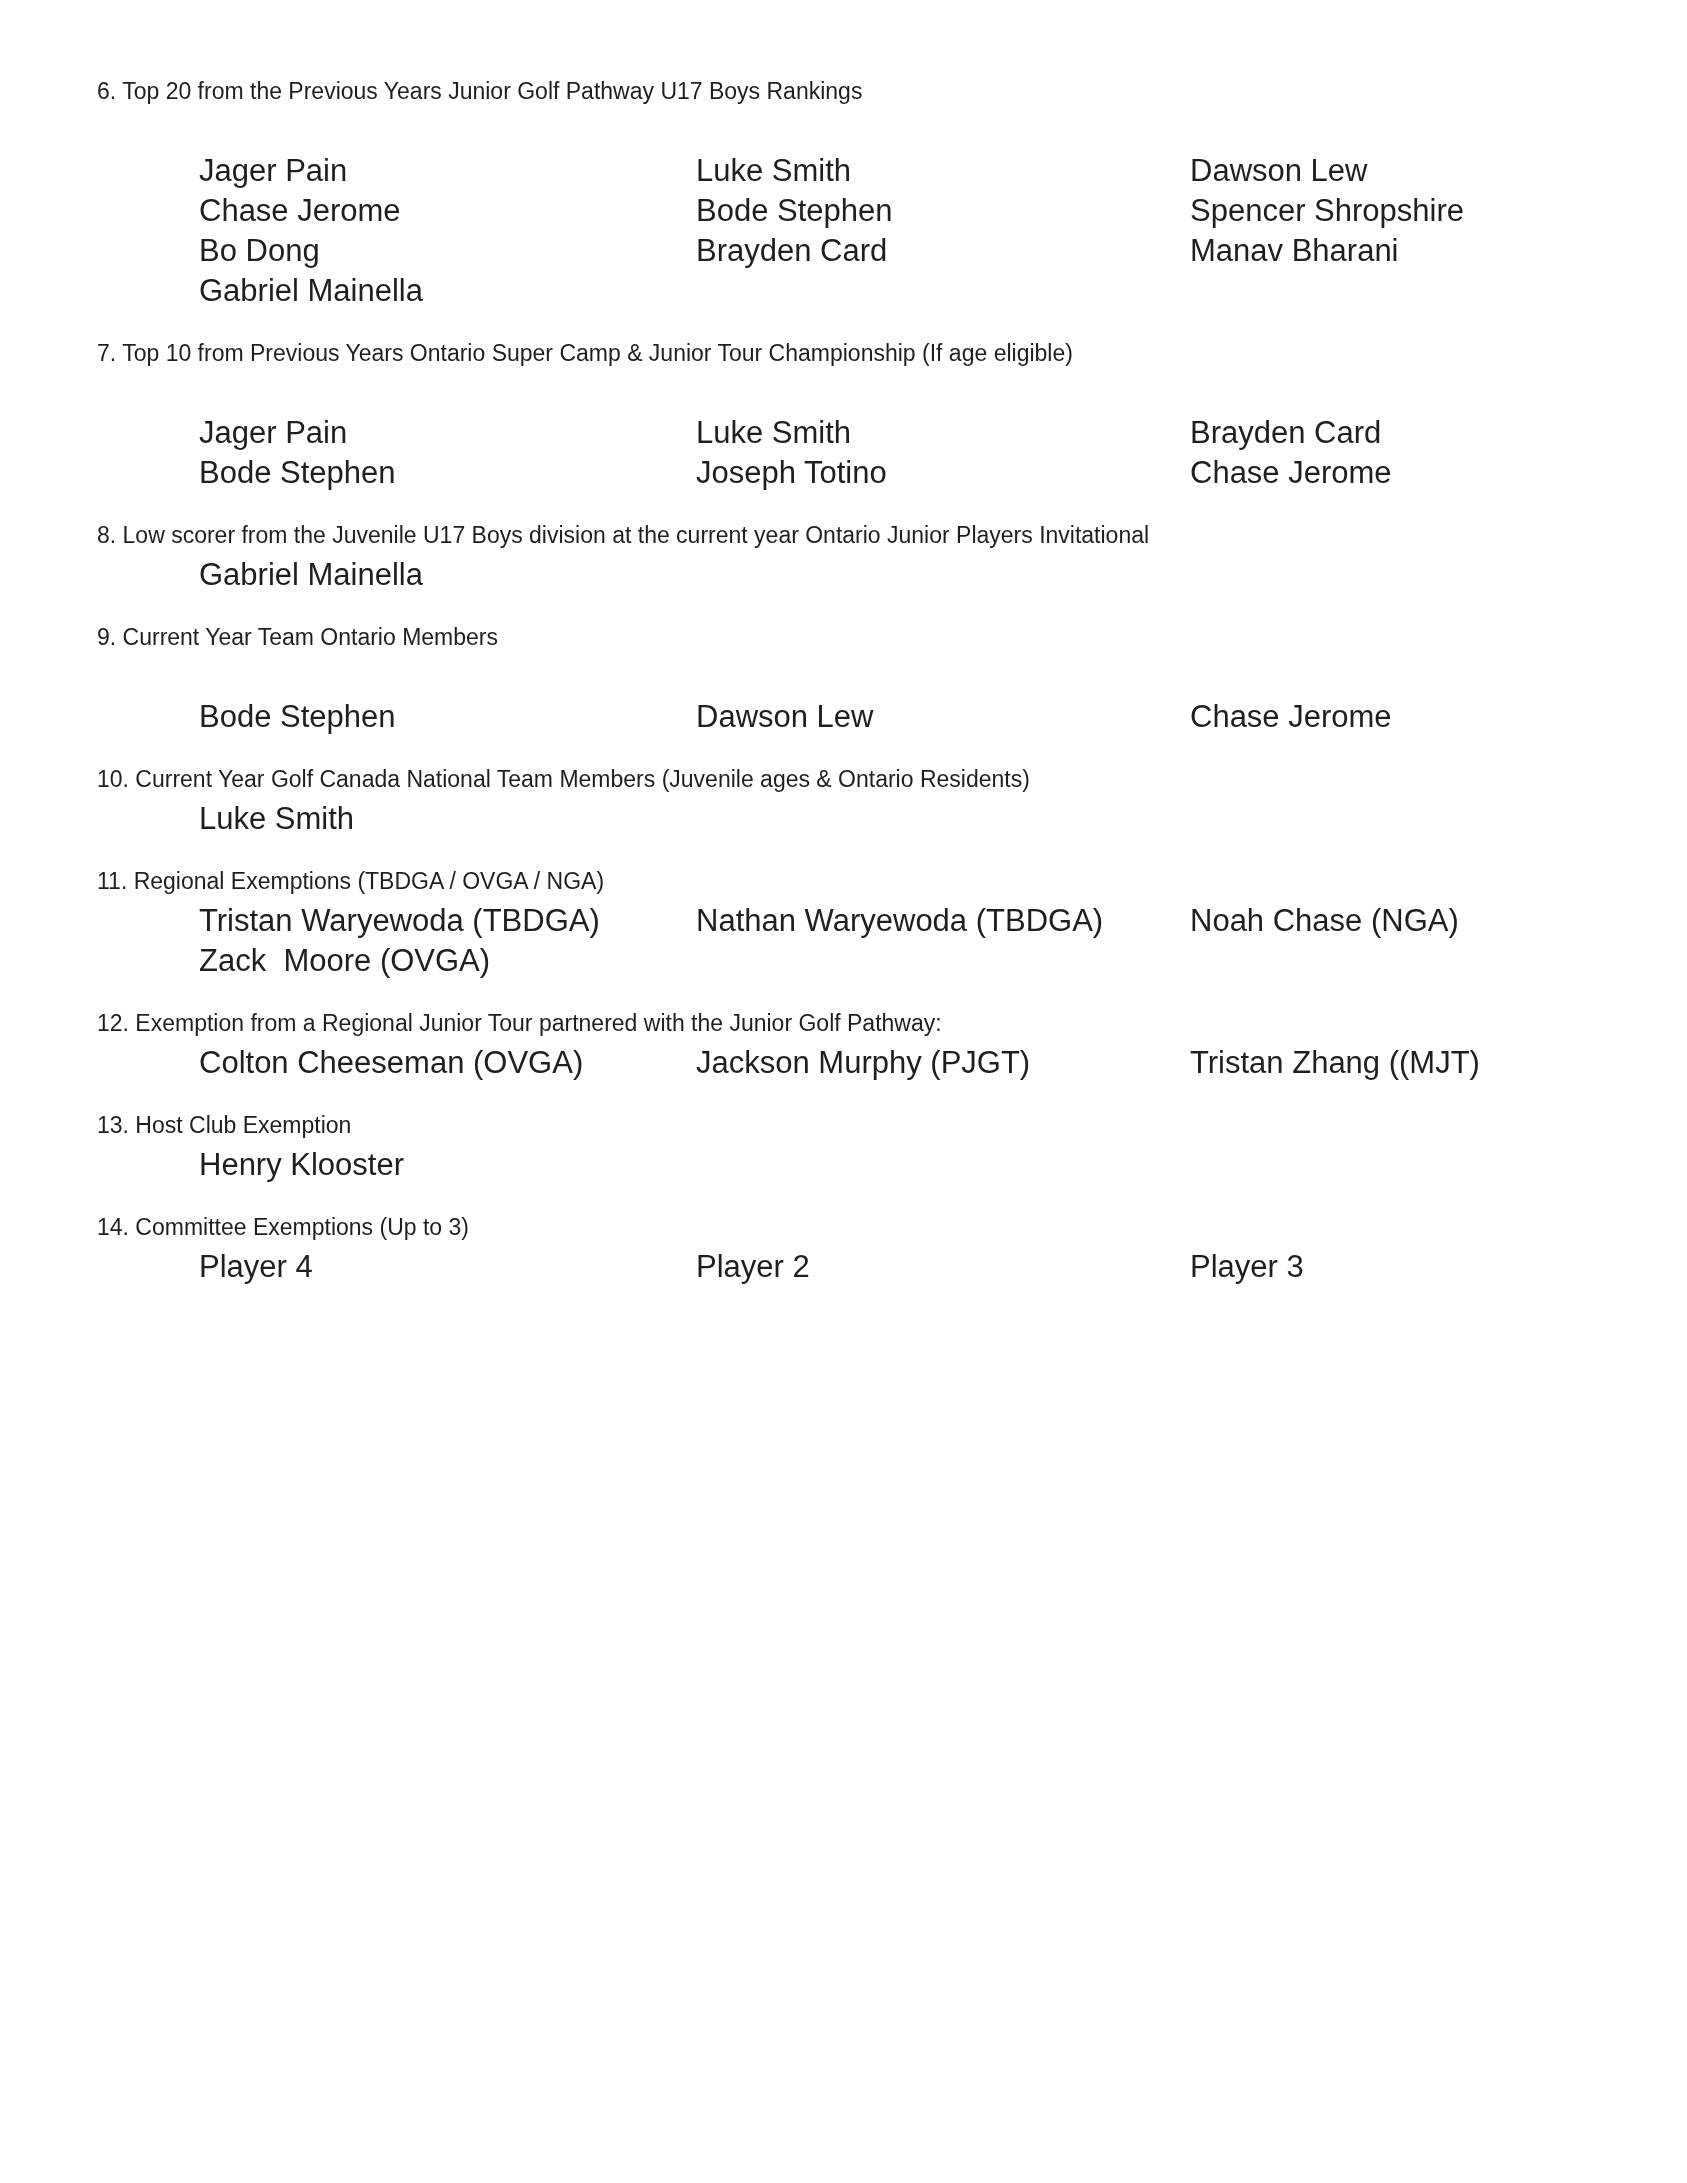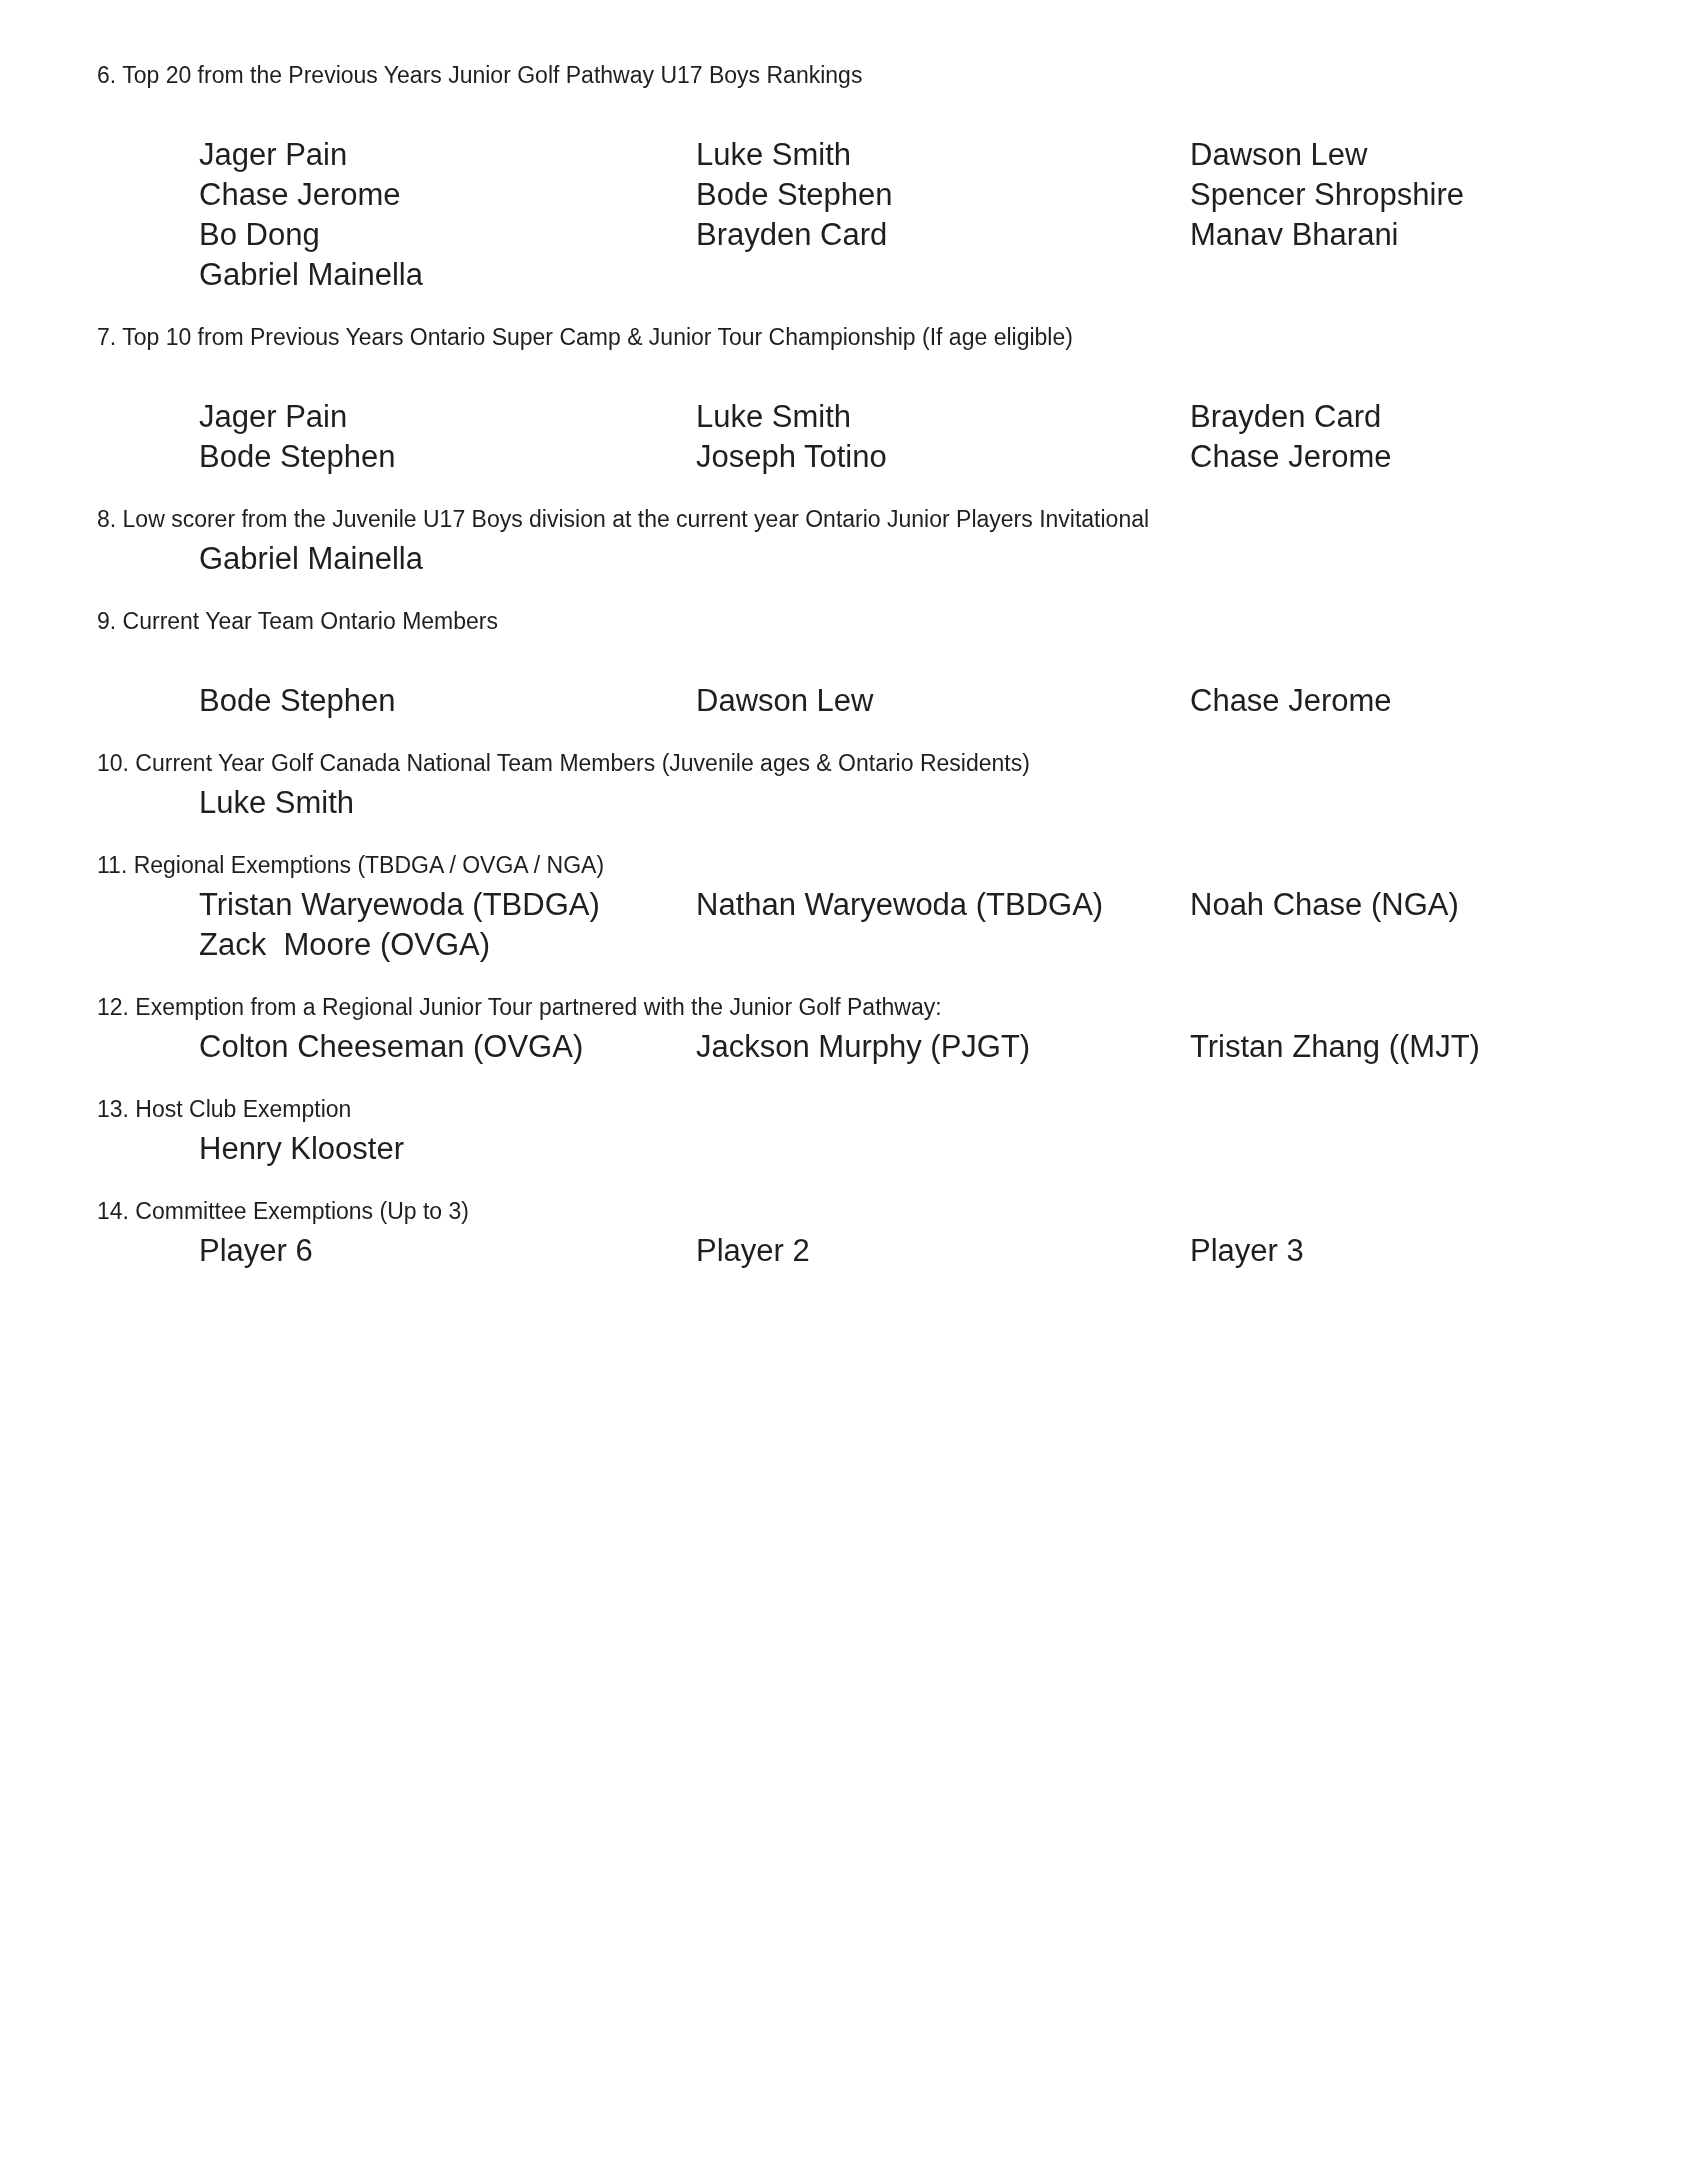--- a/index.html
+++ b/index.html
@@ -12,21 +12,21 @@
     height: 2183px;
     font-family: "Liberation Sans", sans-serif;
     color: #1f1f1f;
     position: relative;
     overflow: hidden;
   }
   .doc {
     box-sizing: border-box;
     width: 1687px;
     height: 2183px;
-    padding: 55px 51px 0 97px;
+    padding: 71px 51px 0 97px;
     background: #ffffff;
   }
   .section {
     margin-top: 22px; 
   }
   .section:first-child {
     margin-top: 0;
   }
   .section-heading {
     font-size: 23px;
@@ -162,21 +162,21 @@
           <div class="player-name">Henry Klooster</div>
         </div>
         <div class="names-column"></div>
         <div class="names-column"></div>
       </div>
     </section>
     <section class="section">
       <div class="section-heading">14. Committee Exemptions (Up to 3)</div>
       <div class="names-grid">
         <div class="names-column">
-          <div class="player-name">Player 6</div>
+          <div class="player-name">Player 4</div>
         </div>
         <div class="names-column">
           <div class="player-name">Player 2</div>
         </div>
         <div class="names-column">
           <div class="player-name">Player 3</div>
         </div>
       </div>
     </section>
   </main>

